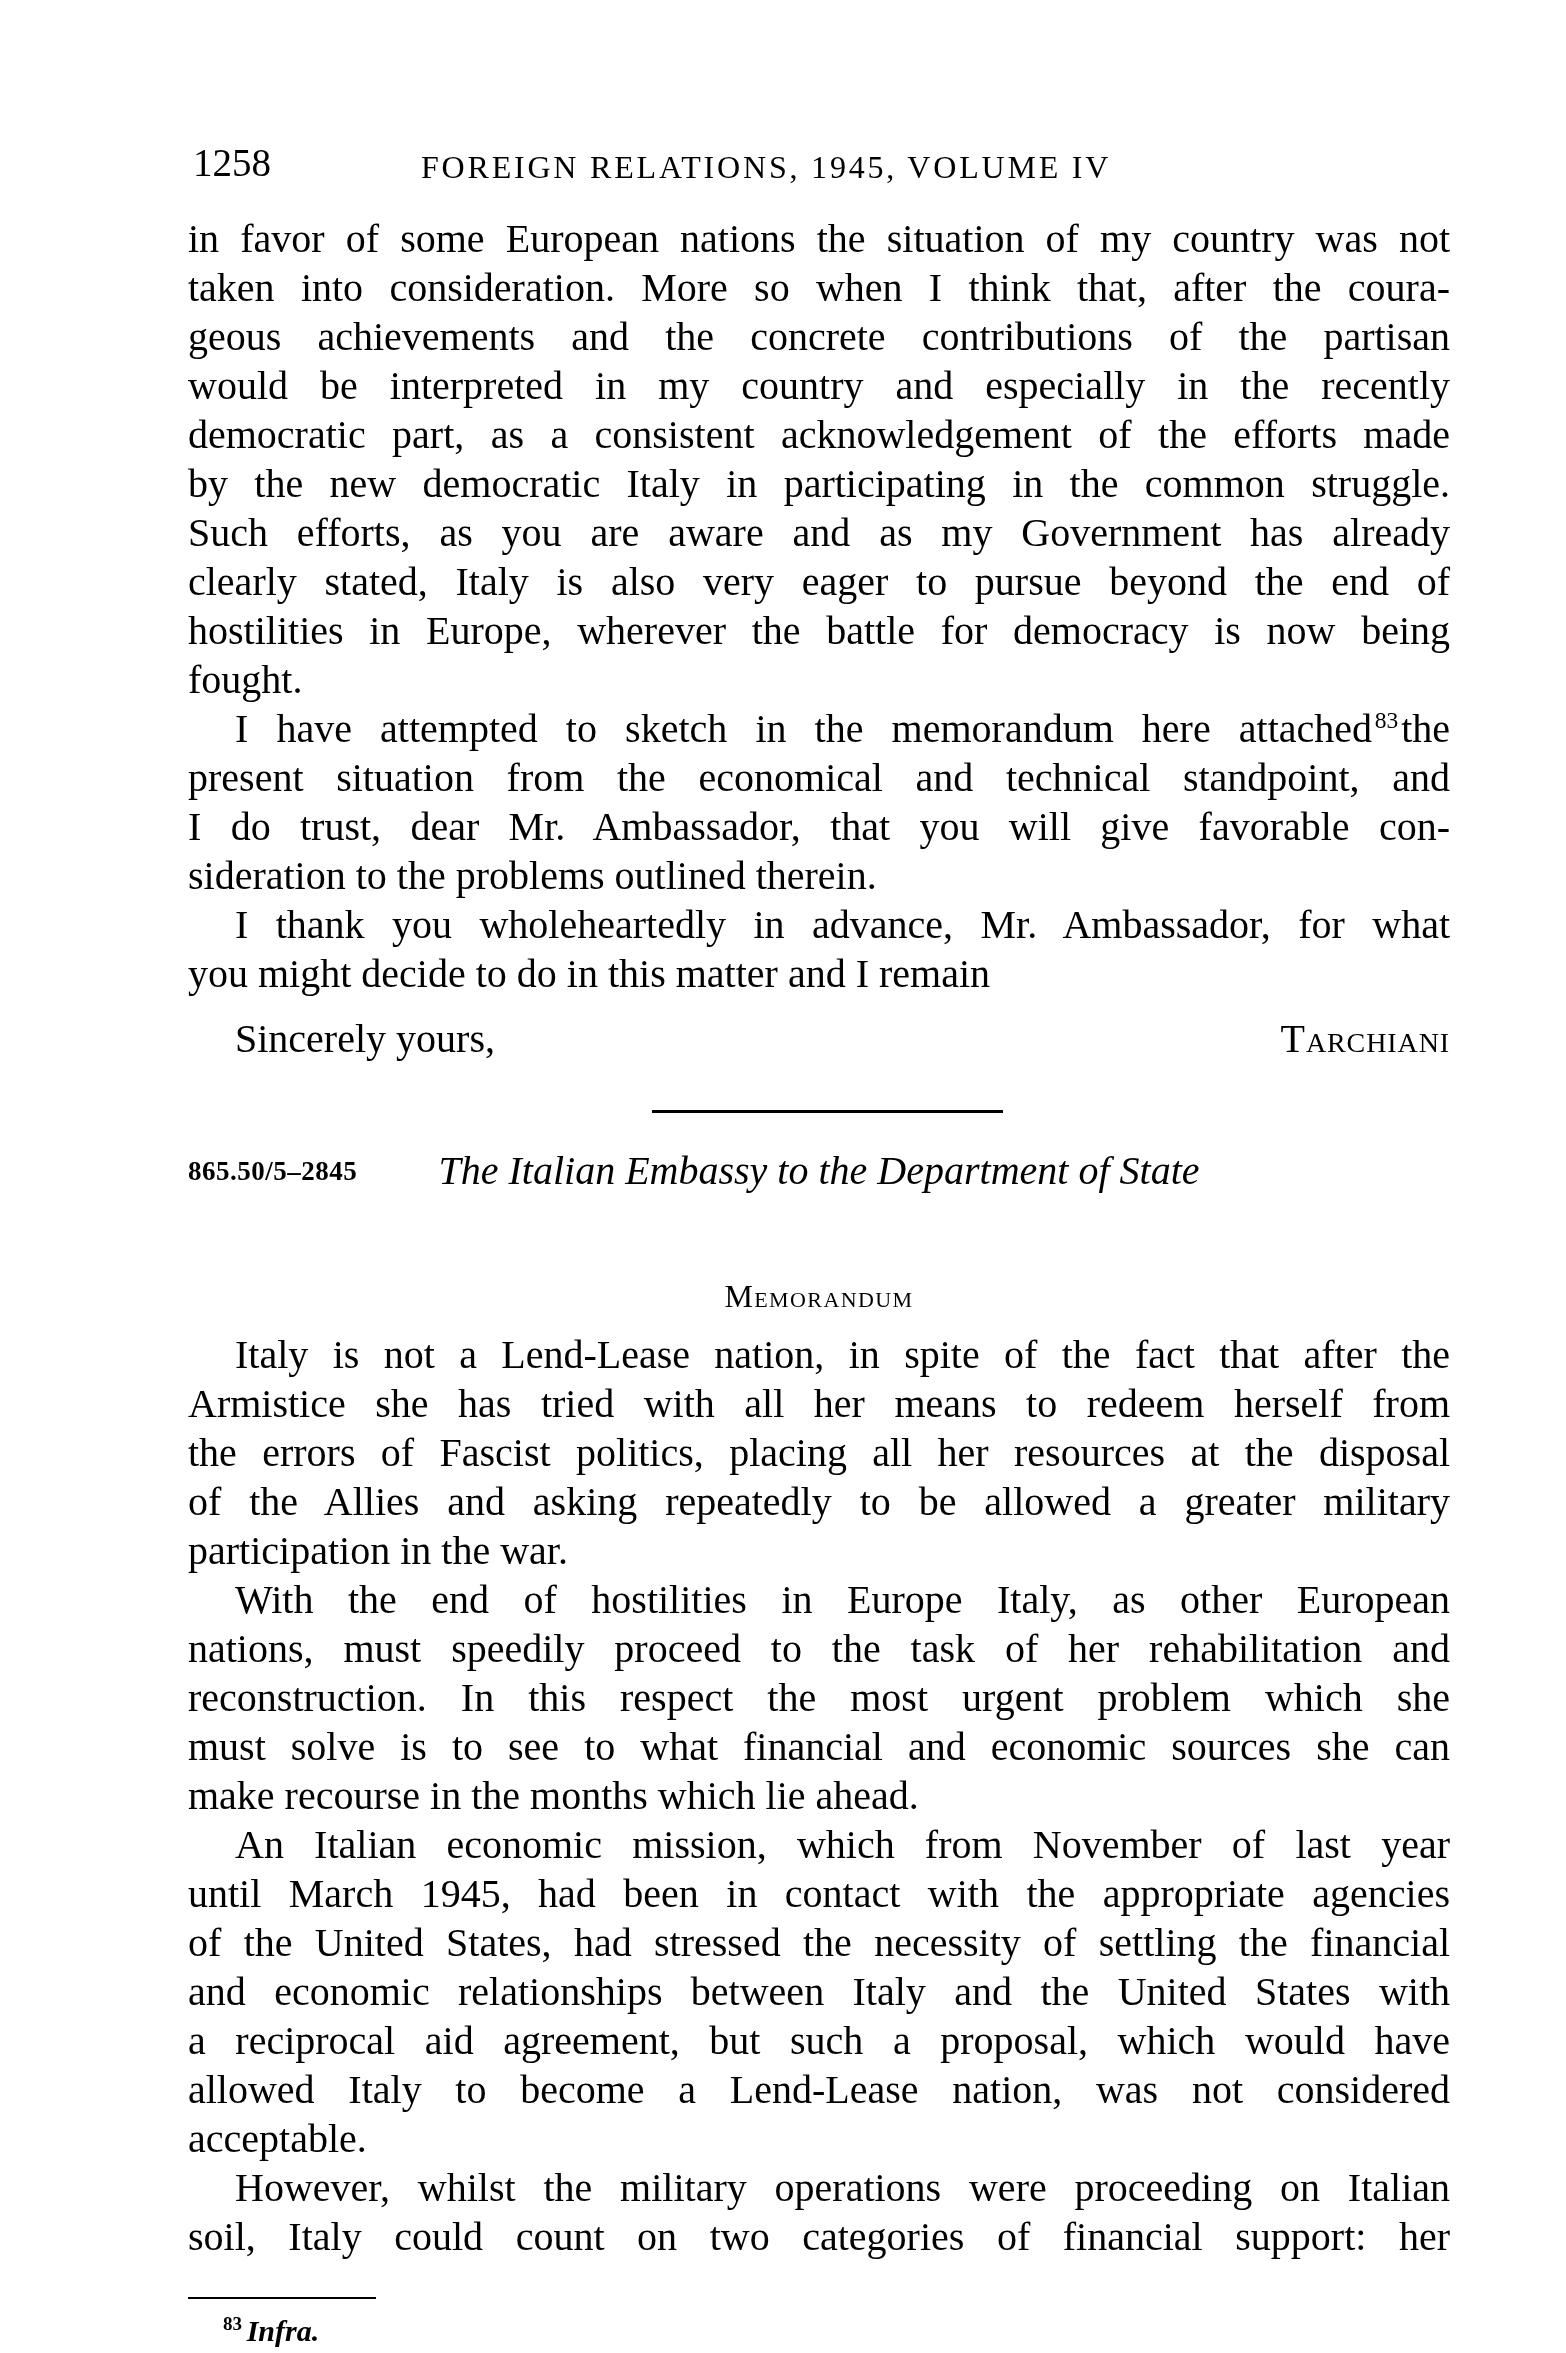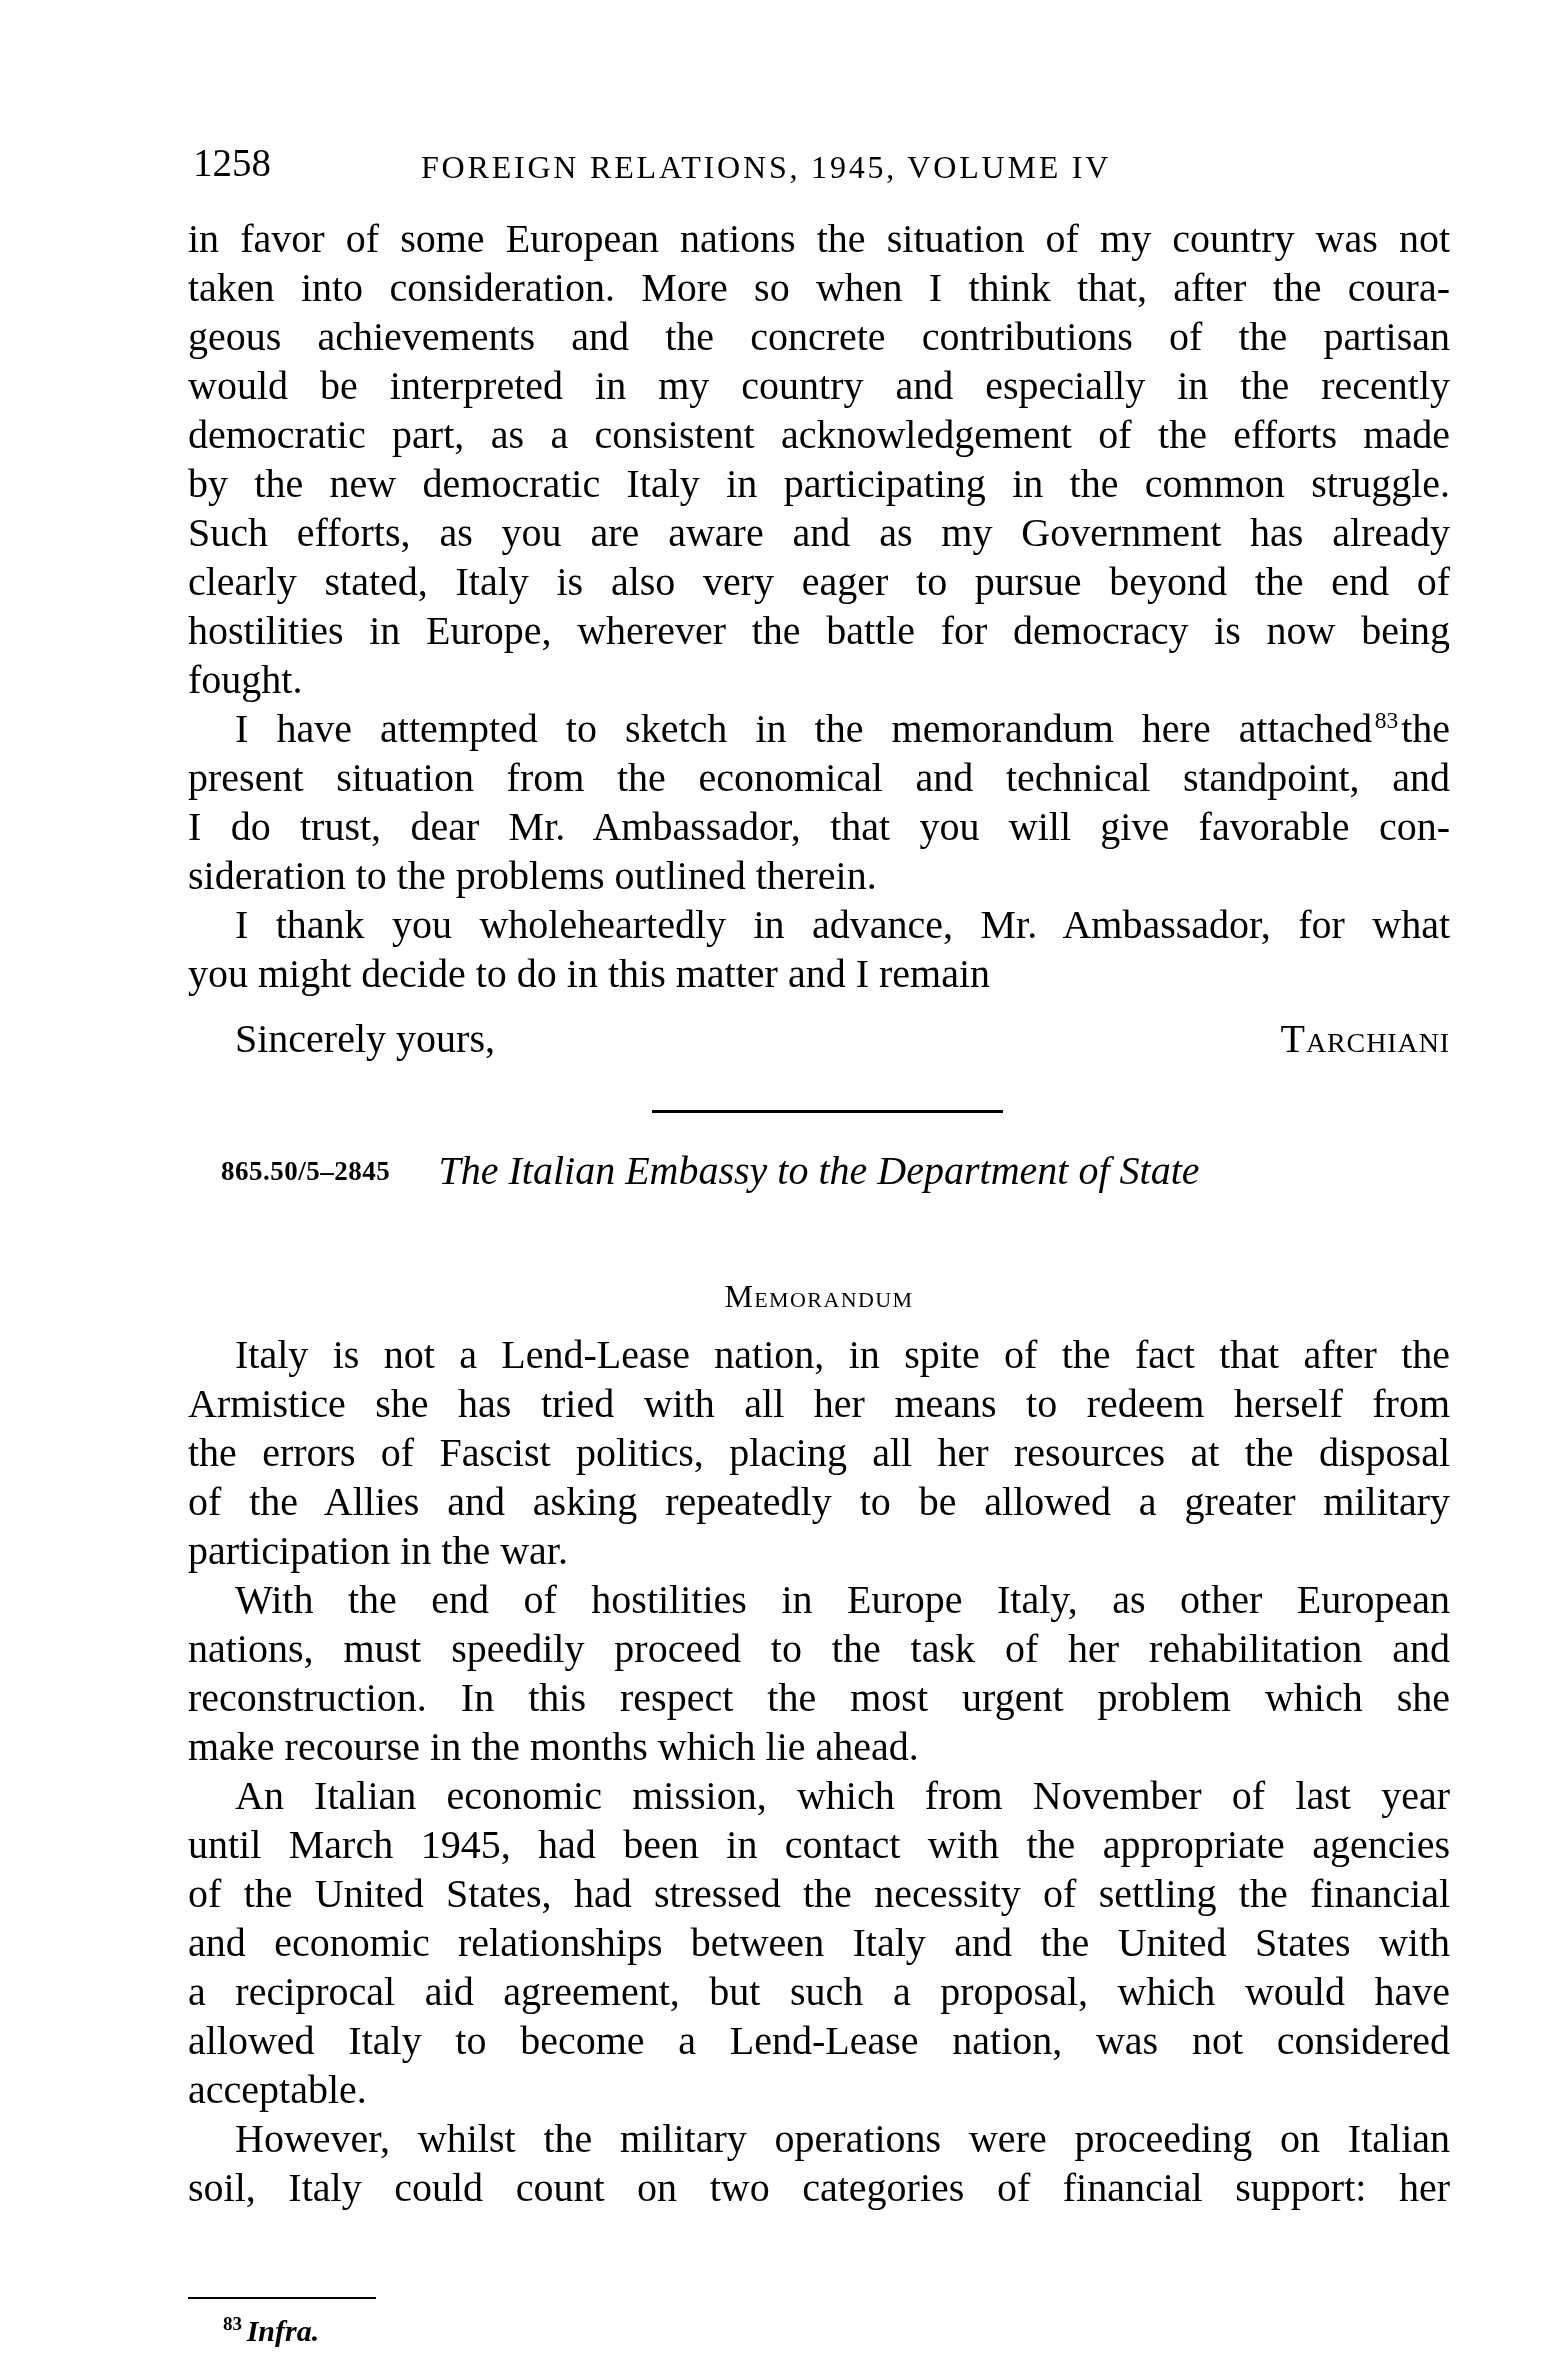--- a/index.html
+++ b/index.html
@@ -9,21 +9,21 @@
   .page-number { position: absolute; left: 5px; top: 0; font-size: 39px; line-height: 52px; }
   .running-title { position: absolute; left: 233px; top: 3.8px; font-size: 32px; letter-spacing: 2.8px; line-height: 52px; }
   .body { position: absolute; top: 214px; left: 0; width: 1262px; font-size: 40px; line-height: 49px; text-align: justify; }
   .body p { margin: 0; }
   .line { display: block; text-align: justify; text-align-last: justify; white-space: nowrap; }
   .line.last { text-align-last: left; }
   .closing-row { position: relative; height: 49px; margin-top: 16px; }
   .closing { position: absolute; left: 47px; top: 0; }
   .signature { position: absolute; right: 0; top: 0; font-variant: small-caps; letter-spacing: 0.9px; }
   .rule { position: absolute; left: 464px; width: 351px; height: 3.3px; background: #000; }
-  .file-number { position: absolute; left: 0; font-size: 27px; font-weight: bold; letter-spacing: 0.5px; margin-left: 33px; }
+  .file-number { position: absolute; left: 0; font-size: 27px; font-weight: bold; letter-spacing: 0.5px; }
   .doc-title { position: absolute; left: 0; width: 1262px; text-align: center; font-style: italic; font-size: 40px; }
   .doc-type { position: absolute; left: 0; width: 1262px; text-align: center; font-variant: small-caps; font-size: 32px; letter-spacing: 1.4px; }
   .fn-rule { position: absolute; left: 0; width: 188px; height: 2.4px; background: #000; }
   .footnote { position: absolute; left: 35px; font-size: 30px; font-style: italic; font-weight: bold; }
   .fn-mark { font-size: 19px; vertical-align: super; font-style: normal; margin-right: 4.7px; }
   sup.ref { font-size: 23.5px; line-height: 0; margin: 0 2.8px; }
 </style>
 </head>
 <body>
 
@@ -76,20 +76,21 @@
       <span class="line" style="padding-left:47px;box-sizing:border-box;">Italy is not a Lend-Lease nation, in spite of the fact that after the</span>
       <span class="line">Armistice she has tried with all her means to redeem herself from</span>
       <span class="line">the errors of Fascist politics, placing all her resources at the disposal</span>
       <span class="line">of the Allies and asking repeatedly to be allowed a greater military</span>
       <span class="line last">participation in the war.</span>
     </p>
     <p>
       <span class="line" style="padding-left:47px;box-sizing:border-box;">With the end of hostilities in Europe Italy, as other European</span>
       <span class="line">nations, must speedily proceed to the task of her rehabilitation and</span>
       <span class="line">reconstruction. In this respect the most urgent problem which she</span>
+      <span class="line">must solve is to see to what financial and economic sources she can</span>
       <span class="line last">make recourse in the months which lie ahead.</span>
     </p>
     <p>
       <span class="line" style="padding-left:47px;box-sizing:border-box;">An Italian economic mission, which from November of last year</span>
       <span class="line">until March 1945, had been in contact with the appropriate agencies</span>
       <span class="line">of the United States, had stressed the necessity of settling the financial</span>
       <span class="line">and economic relationships between Italy and the United States with</span>
       <span class="line">a reciprocal aid agreement, but such a proposal, which would have</span>
       <span class="line">allowed Italy to become a Lend-Lease nation, was not considered</span>
       <span class="line last">acceptable.</span>

